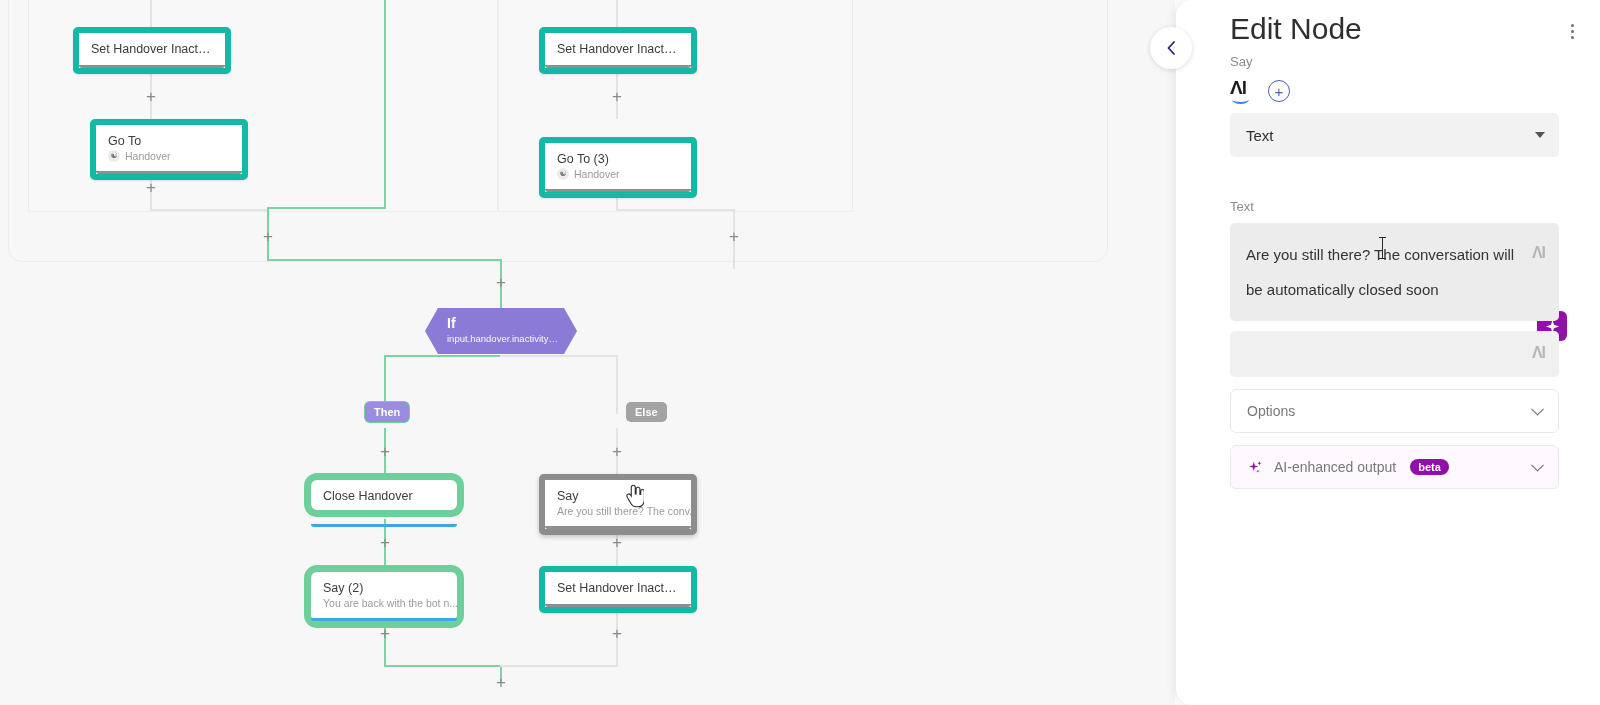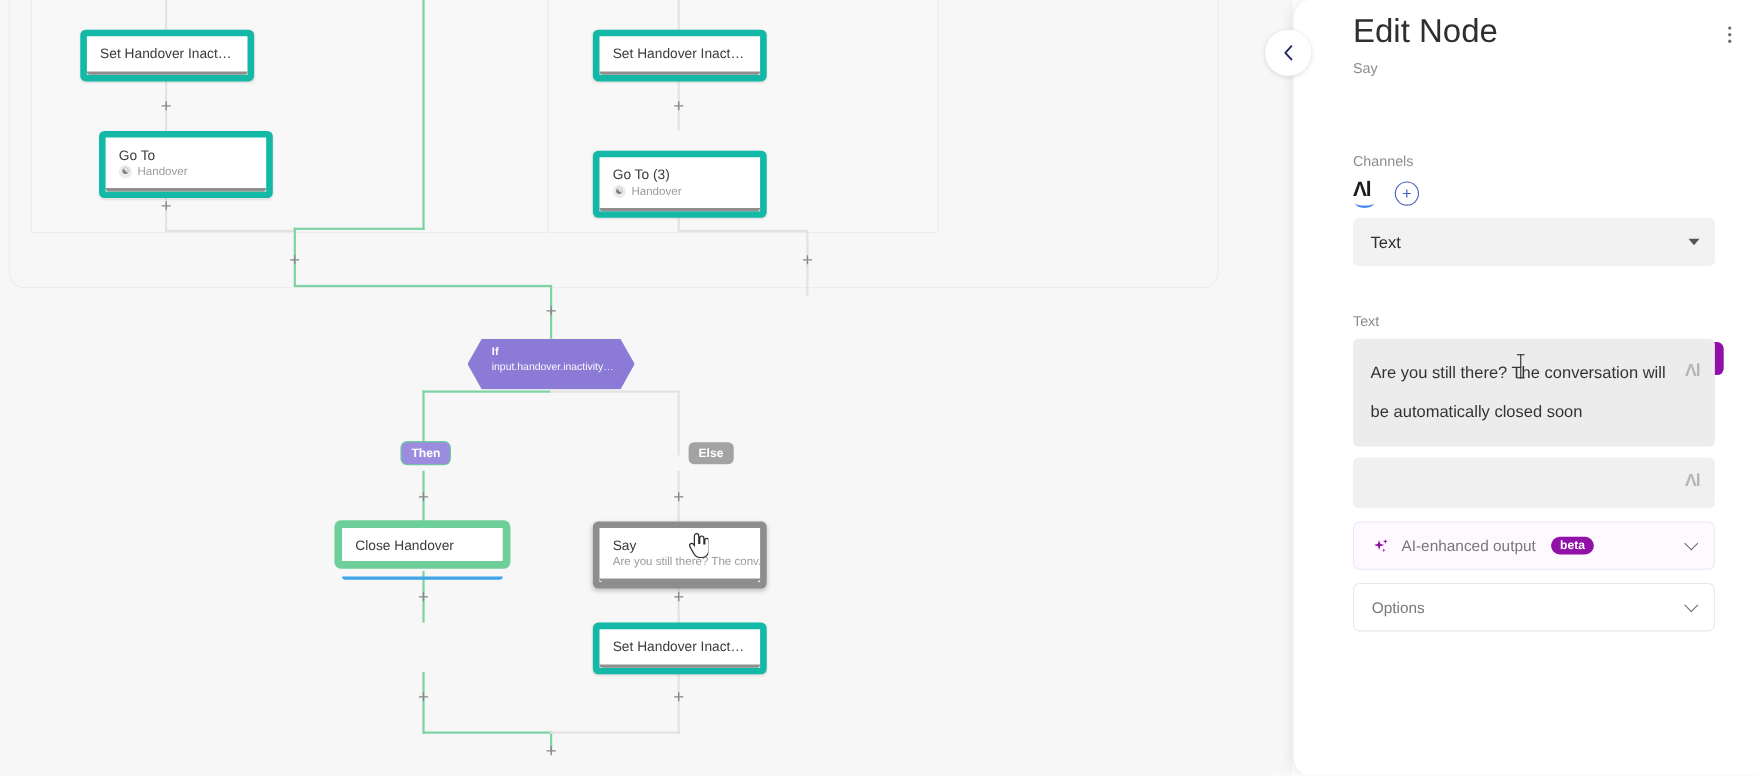--- a/index.html
+++ b/index.html
@@ -77,21 +77,21 @@
     display: flex; align-items: center; gap: 5px;
   }
   .node .n-foot {
     margin-top: 9px;
     height: 3px;
     border-radius: 0 0 4px 4px;
     background: transparent;
   }
   .node.accent-gray  .n-foot { background: #8f8f8f; }
   .node.accent-blue  .n-foot { background: #3da5e8; }
-  .node.sel { border-color: #6ecf9b; box-shadow: 0 0 0 1px #6ecf9b; }
+  .node.sel { border-color: #6ecf9b; box-shadow: 0 0 0 1px #6ecf9b; border-radius: 12px; }
   .node.hov { border-color: #8d8d8d; box-shadow: 0 2px 5px rgba(0,0,0,0.22); }
   .node.h52 { height: 42px; }
 
   .ho-icon {
     width: 12px; height: 12px; border-radius: 50%;
     background: #ececec;
     display: inline-flex; align-items: center; justify-content: center;
     font-size: 8px; color: #7a7a7a; line-height: 1;
     flex: none;
   }
@@ -100,21 +100,21 @@
   .if-node {
     position: absolute;
     width: 152px; height: 46px;
     background: #8b7ad6;
     color: #ffffff;
     clip-path: polygon(13px 0, calc(100% - 13px) 0, 100% 50%, calc(100% - 13px) 100%, 13px 100%, 0 50%);
     padding: 7px 0 0 22px;
     cursor: pointer;
     filter: drop-shadow(0 1px 3px rgba(0,0,0,0.14));
   }
-  .if-node .if-t { font-size: 10px; font-weight: 700; letter-spacing: .2px; }
+  .if-node .if-t { font-size: 14px; font-weight: 700; letter-spacing: .2px; }
   .if-node .if-s {
     font-size: 9.5px; opacity: .95; margin-top: 2px;
     white-space: nowrap; overflow: hidden; text-overflow: ellipsis;
     width: 112px;
   }
 
   .branch-badge {
     position: absolute;
     padding: 4px 9px;
     border-radius: 5px;
@@ -385,20 +385,27 @@
     </div>
 
     <div class="node accent-gray hov" style="left:539px; top:474px;">
       <div class="n-title">Say</div>
       <div class="n-sub">
         <span>Are you still there? The conv...</span>
       </div>
       <div class="n-foot"></div>
     </div>
 
+    <div class="node accent-blue sel" style="left:305px; top:566px;">
+      <div class="n-title">Say (2)</div>
+      <div class="n-sub">
+        <span>You are back with the bot n...</span>
+      </div>
+      <div class="n-foot"></div>
+    </div>
 
     <div class="node accent-gray" style="left:539px; top:566px;">
       <div class="n-title">Set Handover Inactivit...</div>
       <div class="n-foot"></div>
     </div>
 
     <div class="if-node" style="left:425px; top:308px;">
       <div class="if-t">If</div>
       <div class="if-s">input.handover.inactivityC...</div>
     </div>
@@ -424,21 +431,20 @@
     <div class="panel-kebab">
       <i></i>
         <i></i>
         <i></i>
     </div>
 
     <div class="panel-body">
 
       <div class="node-name">Say</div>
 
-      <div class="field-label" style="margin-top:70px;">Channels</div>
 
       <div class="chan-row">
         <div class="ai-mark">
           <div class="glyph">Λl</div>
           <div class="arc"></div>
         </div>
         <div class="add-chan">+</div>
       </div>
 
 
@@ -456,36 +462,36 @@
       <div class="field-label" style="margin-top:42px;">Text</div>
 
       <div class="text-area">
         <span>Are you still there? The conversation will be automatically closed soon</span>
         <span class="ta-ai">Λl</span>
         <span class="ibeam"></span>
       </div>
 
       <div class="text-area-2">
         <span class="ta-ai2">Λl</span>
+      </div>
+
+      <div class="accordion">
+        <span>Options</span>
+        <span class="chev"></span>
       </div>
 
       <div class="accordion ai">
         <span class="spark-purple">
           <svg width="17" height="17" viewBox="0 0 24 24">
             <path d="M9.5 4 L11 9 L16 10.5 L11 12 L9.5 17 L8 12 L3 10.5 L8 9 Z" fill="#9111a8"></path>
             <path d="M17.5 3 L18.3 5.2 L20.5 6 L18.3 6.8 L17.5 9 L16.7 6.8 L14.5 6 L16.7 5.2 Z" fill="#9111a8"></path>
             <path d="M15.5 15 L16.1 16.6 L17.7 17.2 L16.1 17.8 L15.5 19.4 L14.9 17.8 L13.3 17.2 L14.9 16.6 Z" fill="#9111a8"></path>
           </svg>
         </span>
         <span>AI-enhanced output</span>
         <span class="beta">beta</span>
         <span class="chev"></span>
       </div>
 
-      <div class="accordion">
-        <span>Options</span>
-        <span class="chev"></span>
-      </div>
-
 
     </div>
   </div>
 </div>
 
 </body></html>

